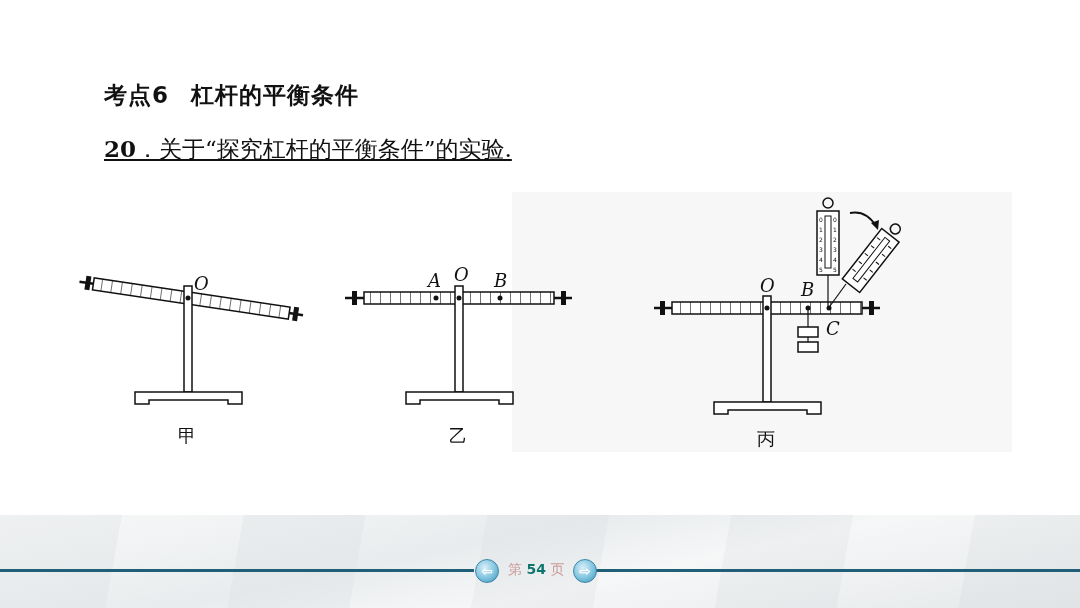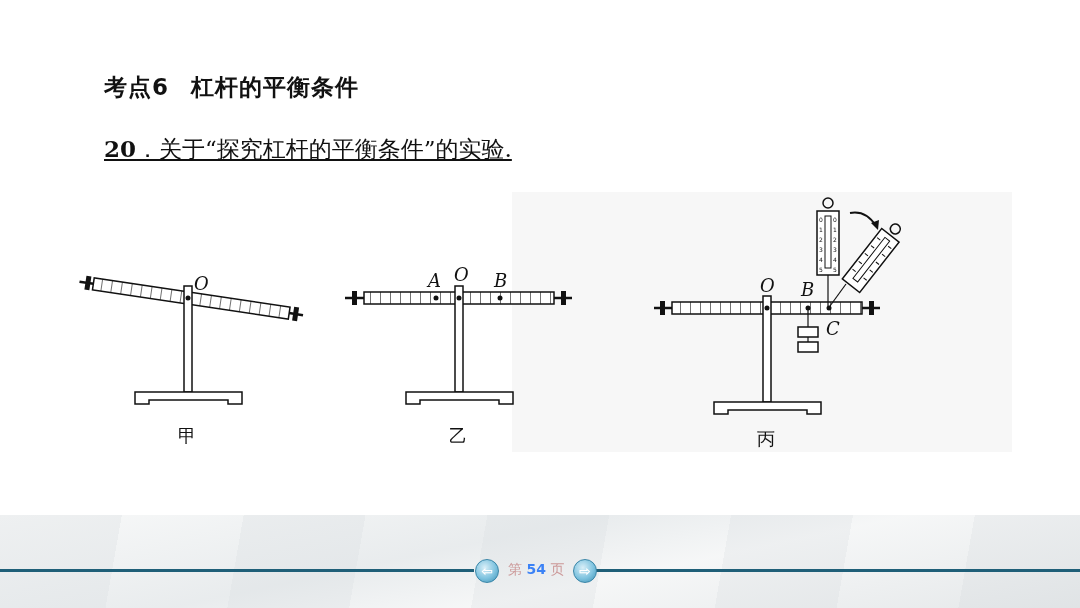--- a/index.html
+++ b/index.html
@@ -1,34 +1,34 @@
 <!DOCTYPE html>
 <html><head>
 <meta charset="utf-8">
 <style>
   html, body { margin:0; padding:0; }
   body { width:1080px; height:608px; position:relative; overflow:hidden; background:#ffffff; font-family:"DejaVu Serif", serif; }
-  .heading { position:absolute; left:104px; top:72px; font-size:23px; font-weight:bold; color:#111; font-family:"DejaVu Sans", sans-serif; letter-spacing:1px; }
+  .heading { position:absolute; left:104px; top:80px; font-size:23px; font-weight:bold; color:#111; font-family:"DejaVu Sans", sans-serif; letter-spacing:1px; }
   .heading .gap { display:inline-block; width:22px; }
   .question { position:absolute; left:104px; top:134px; font-size:23px; color:#111; font-family:"DejaVu Serif", serif;text-decoration:underline; }
   .question .num { font-weight:bold; }
   .figure-bg { position:absolute; left:512px; top:192px; width:500px; height:260px; background:#f7f7f7; }
   .figure { position:absolute; left:0; top:0; }
   .caption { position:absolute; font-size:18px; color:#111; font-family:"DejaVu Serif", serif; }
   .lbl { font-family:"DejaVu Serif", serif; font-style:italic; font-size:18px; fill:#111; }
   .floor { position:absolute; left:0; top:515px; width:1080px; height:93px;
     background:
       linear-gradient(168deg, rgba(220,225,228,0) 0%, rgba(220,225,228,0.55) 40%, rgba(236,238,240,0.2) 60%, rgba(210,215,218,0.5) 100%),
       repeating-linear-gradient(100deg, #eef0f1 0px, #eef0f1 120px, #f8f9f9 120px, #f8f9f9 240px);
   }
   .navline { position:absolute; top:569px; height:3px; background:#1f5f78; }
   .navbtn { position:absolute; top:559px; width:22px; height:22px; border-radius:50%;
     background:radial-gradient(circle at 40% 35%, #d9eff8 0%, #7fc3df 55%, #3b8fb3 100%); border:1px solid #3a86a8; display:flex; align-items:center; justify-content:center; color:#fff; font-size:14px; font-weight:bold; font-family:"DejaVu Sans", sans-serif; }
   .pageind { position:absolute; left:508px; top:561px; font-size:14px; font-family:"DejaVu Serif", serif; color:#b55; }
-  .pageind .n { color:#3b82f6; font-weight:bold; font-family:"DejaVu Sans", sans-serif; }
+  .pageind .n { color:#0f766e; font-weight:bold; font-family:"DejaVu Sans", sans-serif; }
   .pageind .c { color:#c99; }
 </style>
 </head>
 <body>
 
 <div class="heading">
   <span>考点6</span><span class="gap"></span><span>杠杆的平衡条件</span>
 </div>
 
 <div class="question">

